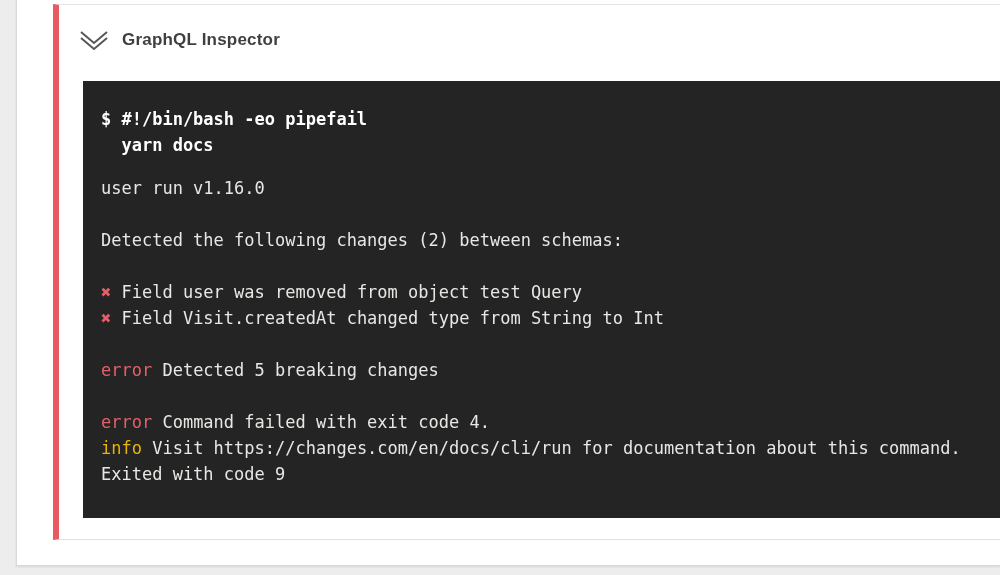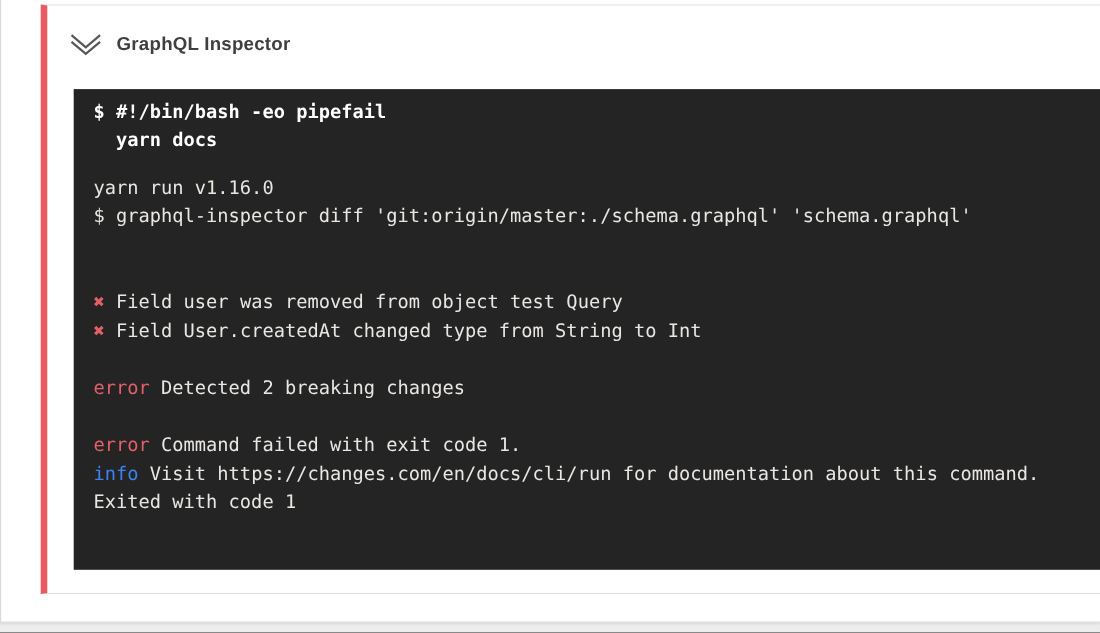--- a/index.html
+++ b/index.html
@@ -1,20 +1,20 @@
 <!DOCTYPE html>
 <html><head>
 <meta charset="utf-8">
 <style>
   * { margin:0; padding:0; box-sizing:border-box; }
   html,body { width:1000px; height:575px; overflow:hidden; }
   body { background:#ededed; font-family:"Liberation Sans", sans-serif; position:relative; }
 
   .content-panel {
-    position:absolute; left:0; top:0; right:0; height:566px;
+    position:absolute; left:16px; top:0; right:0; height:566px;
     background:#ffffff;
     border-left:1px solid #d9d9d9;
     border-bottom:1px solid #d9d9d9;
     box-shadow:0 1px 2px rgba(0,0,0,.10);
   }
 
   .step-card {
     position:absolute; left:36px; top:4px; right:0; height:536px;
     background:#ffffff;
     border-top:1px solid #e4e4e4;
@@ -28,30 +28,30 @@
   }
   .chevron-wrap { width:30px; height:22px; display:block; }
   .card-title {
     font-size:17px; font-weight:700; color:#3f3f3f; letter-spacing:.2px;
     white-space:nowrap;
   }
 
   .terminal {
     position:absolute; left:24px; right:0; top:76px; bottom:21px;
     background:#242424;
-    padding:8px 18px;
+    padding:25px 18px;
     font-family:"DejaVu Sans Mono", monospace;
     font-size:17px; line-height:26px;
     color:#e9e7e4;
     overflow:hidden;
   }
   .t-line { min-height:26px; white-space:pre; }
   .cmd-block { font-weight:700; color:#ffffff; margin-bottom:17px; }
   .seg-red  { color:#e36069; }
-  .seg-cyan { color:#3b82f6; }
+  .seg-cyan { color:#eab308; }
 </style>
 </head>
 <body>
 
 <div class="content-panel">
 
   <div class="step-card">
 
     <div class="card-header">
       <span class="chevron-wrap">
@@ -62,30 +62,30 @@
       </span>
       <span class="card-title">GraphQL Inspector</span>
     </div>
 
     <div class="terminal">
       <div class="cmd-block">
           <div class="t-line">$ #!/bin/bash -eo pipefail</div>
           <div class="t-line">  yarn docs</div>
         </div>
       <div>
-          <div class="t-line"><span>yarn run v1.16.0</span></div>
-          <div class="t-line"><span>$ graphql-inspector diff 'git:origin/master:./schema.graphql' 'schema.graphql'</span></div>
+          <div class="t-line"><span>user run v1.16.0</span></div>
           <div class="t-line"><span></span></div>
+          <div class="t-line"><span>Detected the following changes (2) between schemas:</span></div>
           <div class="t-line"><span></span></div>
           <div class="t-line"><span class="seg-red">✖</span><span> Field user was removed from object test Query</span></div>
-          <div class="t-line"><span class="seg-red">✖</span><span> Field User.createdAt changed type from String to Int</span></div>
+          <div class="t-line"><span class="seg-red">✖</span><span> Field Visit.createdAt changed type from String to Int</span></div>
           <div class="t-line"><span></span></div>
-          <div class="t-line"><span class="seg-red">error</span><span> Detected 2 breaking changes</span></div>
+          <div class="t-line"><span class="seg-red">error</span><span> Detected 5 breaking changes</span></div>
           <div class="t-line"><span></span></div>
-          <div class="t-line"><span class="seg-red">error</span><span> Command failed with exit code 1.</span></div>
+          <div class="t-line"><span class="seg-red">error</span><span> Command failed with exit code 4.</span></div>
           <div class="t-line"><span class="seg-cyan">info</span><span> Visit https://changes.com/en/docs/cli/run for documentation about this command.</span></div>
-          <div class="t-line"><span>Exited with code 1</span></div>
+          <div class="t-line"><span>Exited with code 9</span></div>
         </div>
     </div>
 
   </div>
 
 </div>
 
 </body></html>

